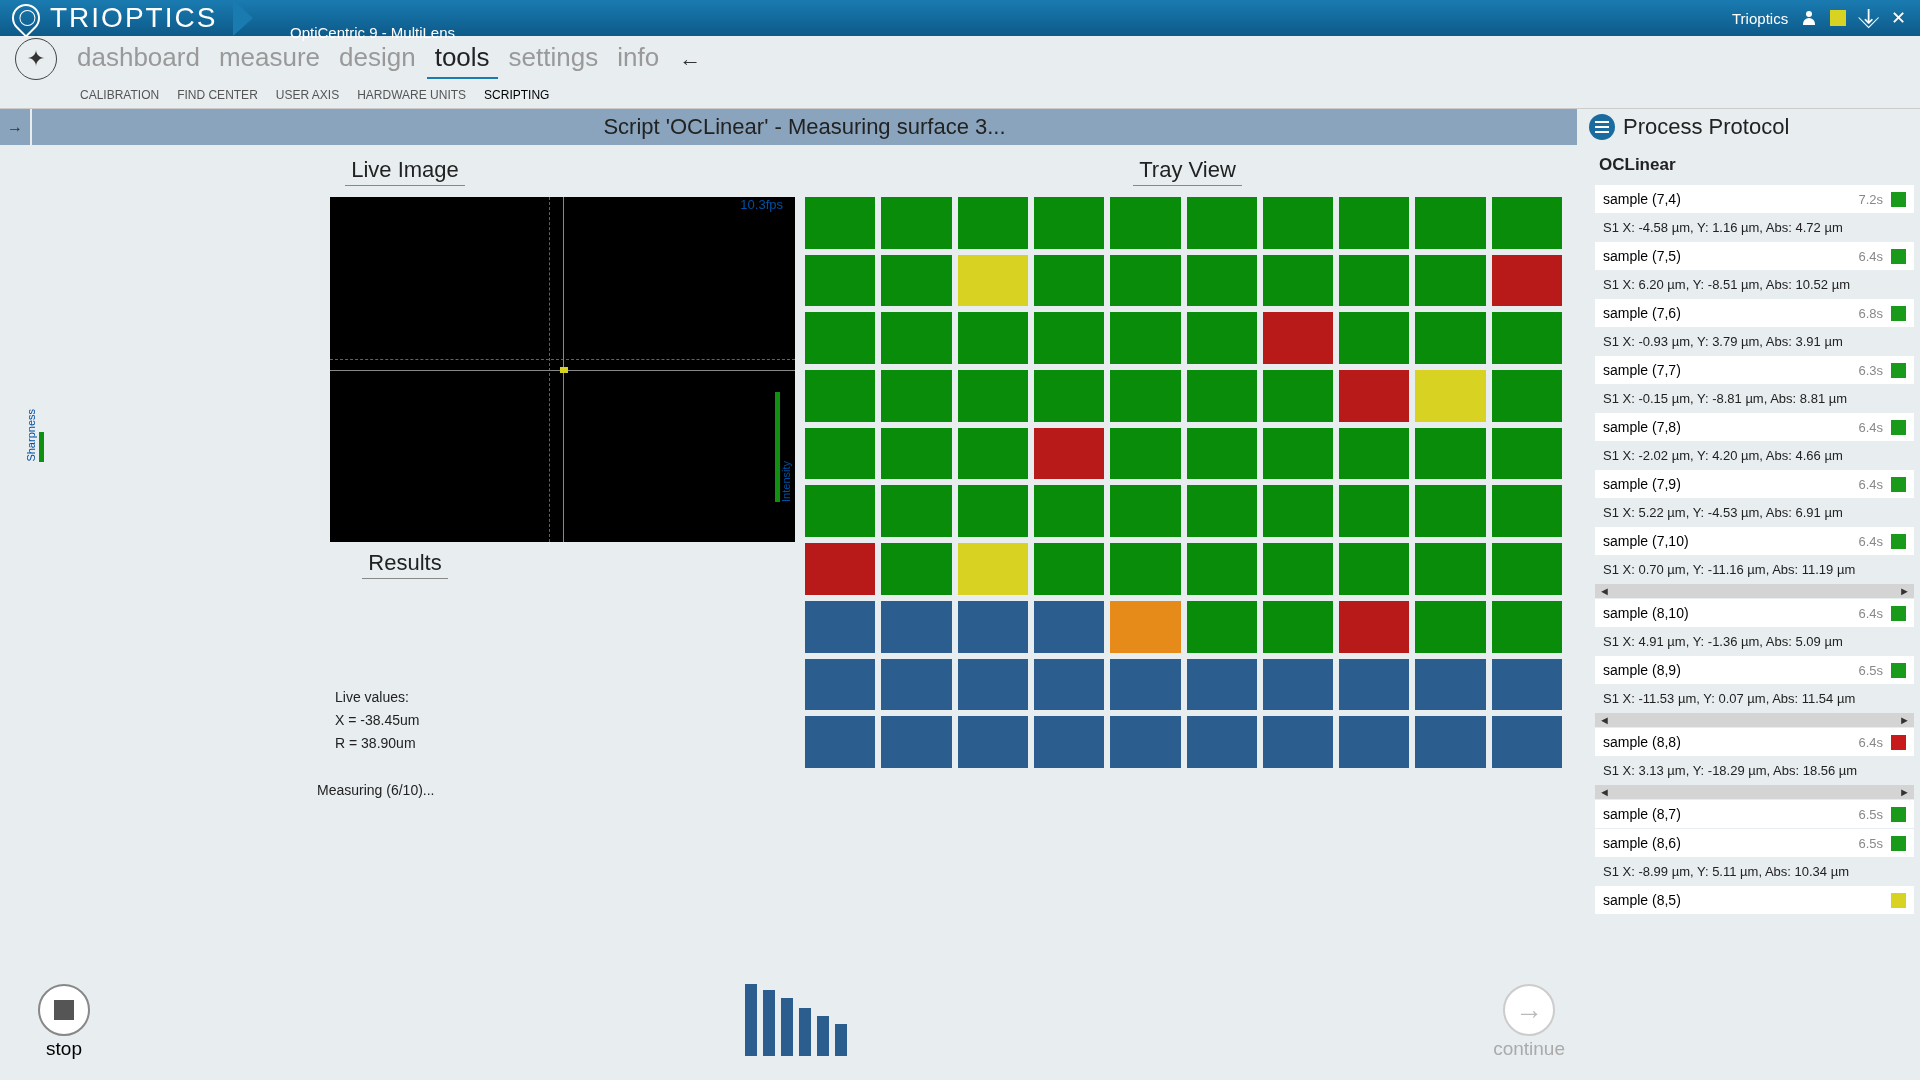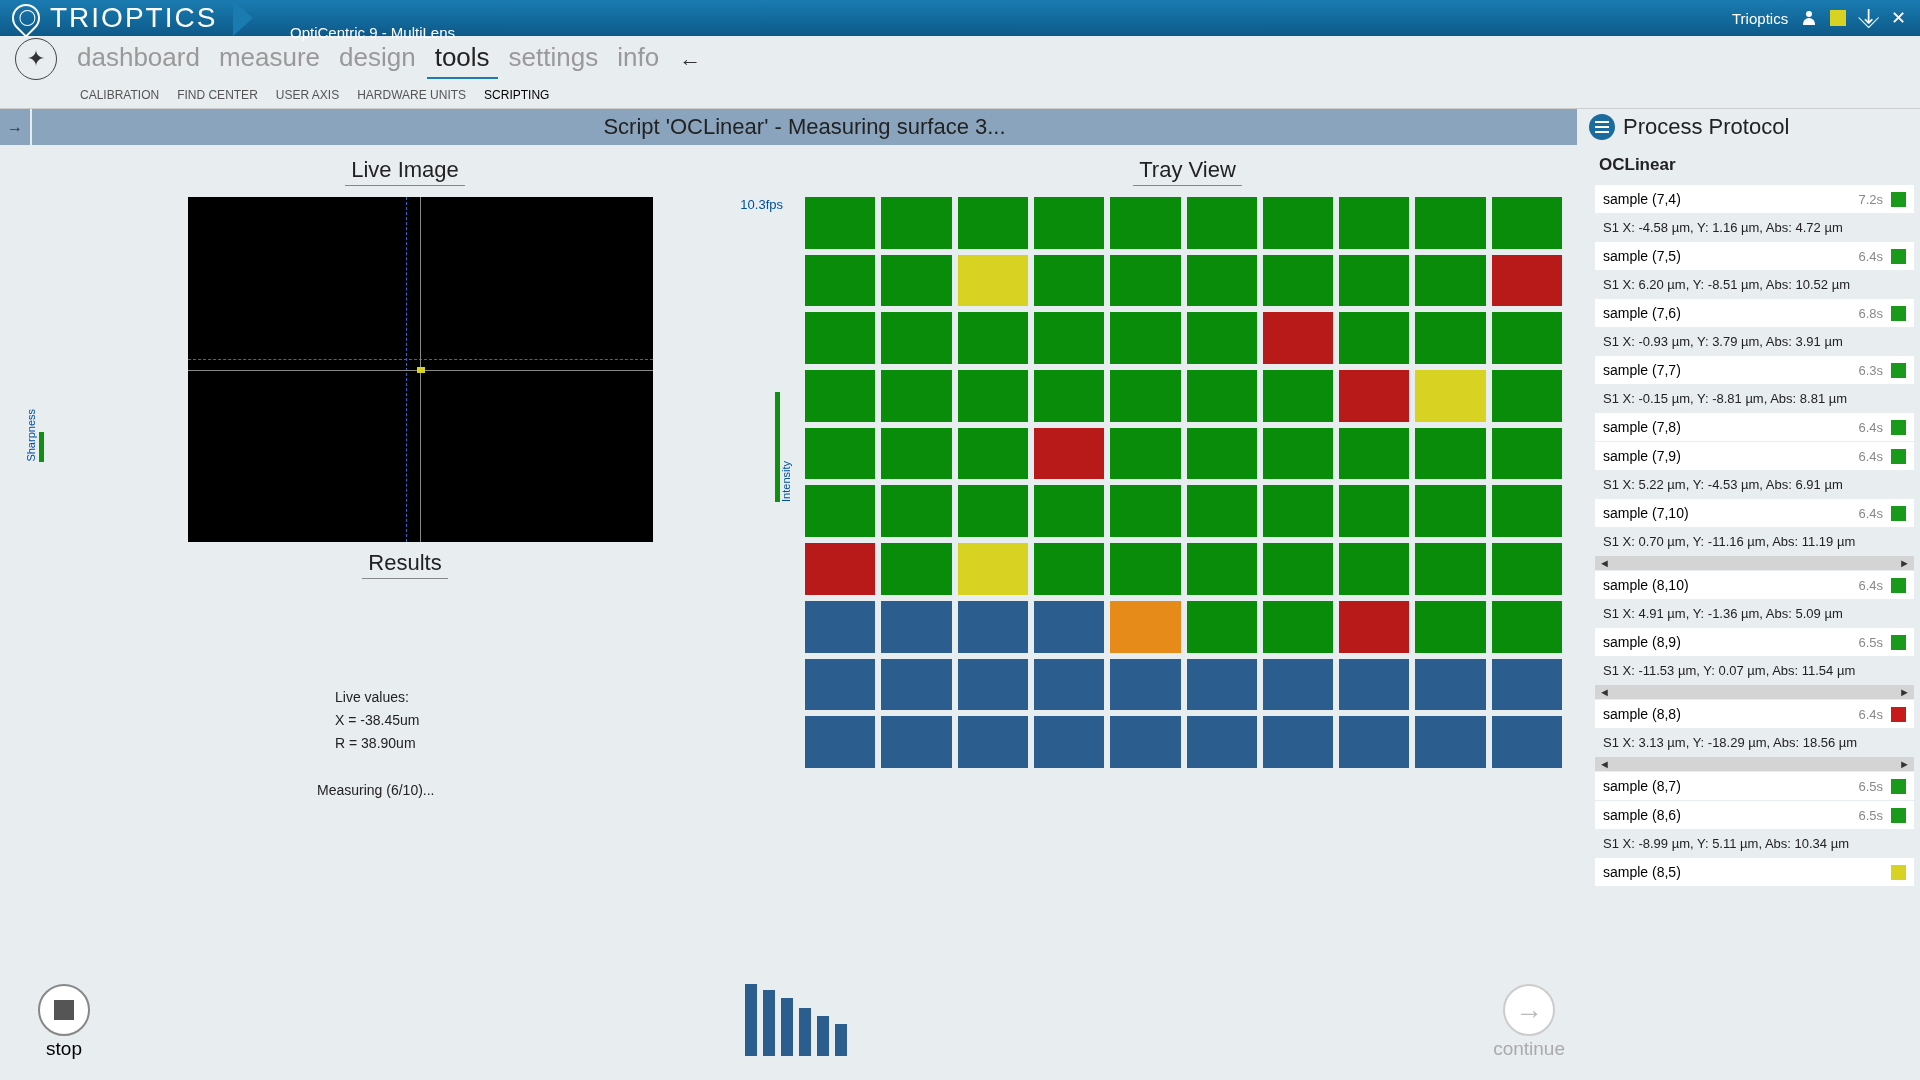--- a/index.html
+++ b/index.html
@@ -47,21 +47,21 @@
 .rightpane { width:335px; padding:6px 6px 0 10px; overflow:hidden; position:relative;}
 
 
 .mainrow { display:flex; gap:10px; height:100%; }
 .col-live { width:780px; display:flex; flex-direction:column; }
 .col-tray { flex:1; display:flex; flex-direction:column; }
 
 .section-title { text-align:center; font-size:22px; font-weight:300; color:#222; padding:4px 0; }
 .section-title span { border-bottom:1px solid #888; padding:0 6px 3px; }
 
-.liveimg-wrap { position:relative; display:flex; justify-content:center; padding:10px 0 0 0; }
+.liveimg-wrap { position:relative; display:flex; justify-content:flex-end; padding:10px 0 0 0; }
 .liveimg-box { width:465px; height:345px; background:black; position:relative; margin-left: 30px; }
 .crosshair-h { position:absolute; top:50%; left:0; width:100%; height:1px; background:#888;}
 .crosshair-v { position:absolute; left:50%; top:0; width:1px; height:100%; background:#888;}
 .crosshair-h2 { position:absolute; top:47%; left:0; width:100%; border-top:1px dashed #3366cc;}
 .crosshair-v2 { position:absolute; left:47%; top:0; height:100%; border-left:1px dashed #3366cc;}
 .marker { position:absolute; top:calc(50% - 3px); left:calc(50% - 3px); width:8px; height:6px; background:#d8d322;}
 .fps { position:absolute; top:10px; right:12px; font-size:13px; color:#0050a0; }
 .sidebar-sharp { position:absolute; left:10px; bottom:80px; writing-mode:vertical-rl; transform:rotate(180deg); font-size:11px; color:#0050a0;}
 .bar-sharp { position:absolute; left:24px; bottom:80px; width:5px; height:30px; background:#109010; }
 .sidebar-int { position:absolute; right:3px; bottom:40px; writing-mode:vertical-rl; transform:rotate(180deg); font-size:11px; color:#0050a0;}
@@ -340,20 +340,21 @@
           <span>sample (7,7)</span>
           <span class="time">6.3s</span>
           <span class="sqind" style="background: rgb(26, 154, 26);"></span>
         </div>
         <div class="sample-detail">S1 X: -0.15 µm, Y: -8.81 µm, Abs: 8.81 µm</div>
         <div class="sample-row">
           <span>sample (7,8)</span>
           <span class="time">6.4s</span>
           <span class="sqind" style="background: rgb(26, 154, 26);"></span>
         </div>
+        <div class="sample-detail">S1 X: -2.02 µm, Y: 4.20 µm, Abs: 4.66 µm</div>
         <div class="sample-row">
           <span>sample (7,9)</span>
           <span class="time">6.4s</span>
           <span class="sqind" style="background: rgb(26, 154, 26);"></span>
         </div>
         <div class="sample-detail">S1 X: 5.22 µm, Y: -4.53 µm, Abs: 6.91 µm</div>
         <div class="sample-row">
           <span>sample (7,10)</span>
           <span class="time">6.4s</span>
           <span class="sqind" style="background: rgb(26, 154, 26);"></span>

